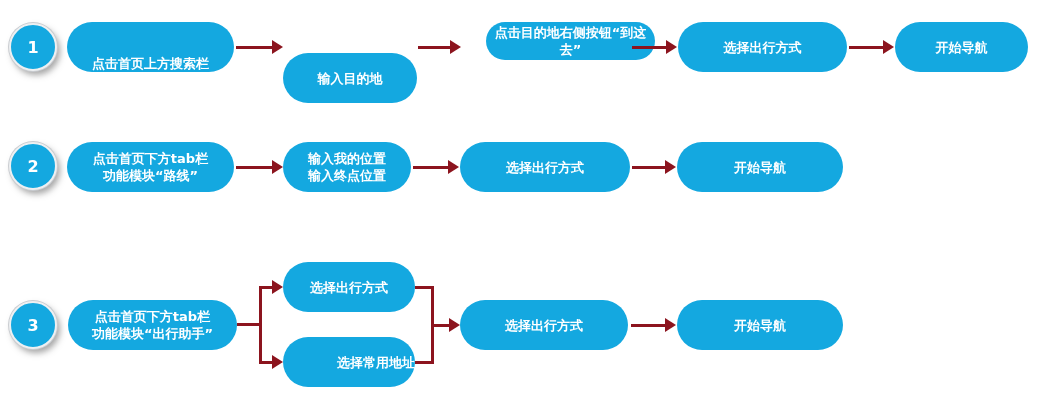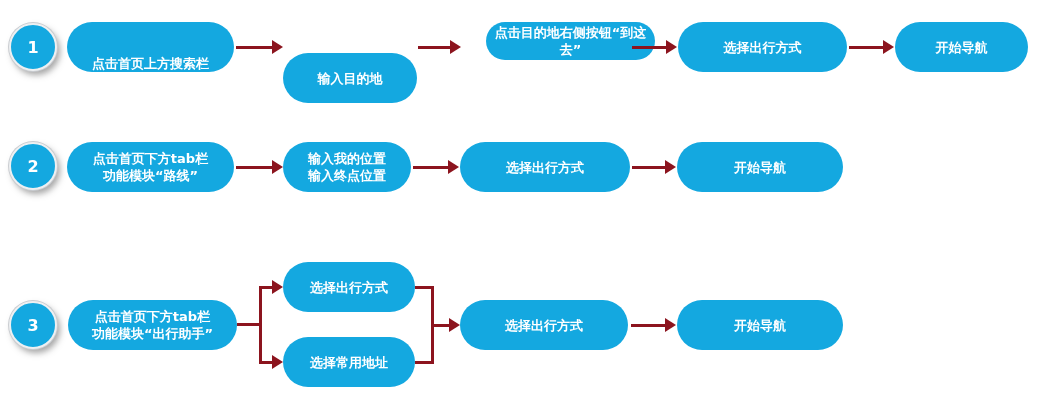--- a/index.html
+++ b/index.html
@@ -121,21 +121,21 @@
     <div class="head"></div>
   </div>
   <div class="arrow" style="left:262px; top:355px; width:21px;">
     <div class="shaft"></div>
     <div class="head"></div>
   </div>
 
   <div class="pill" style="left:283px; top:262px; width:132px; height:50px;">
     <span>选择出行方式</span>
   </div>
-  <div class="pill" style="left:283px; top:337px; width:132px; height:50px;">
+  <div class="pill" style="left:283px; top:337px; width:132px; height:50px;justify-content:flex-end;">
     <span>选择常用地址</span>
   </div>
 
   <div class="seg" style="left:415px; top:286px; width:19px; height:3px;"></div>
   <div class="seg" style="left:415px; top:361px; width:19px; height:3px;"></div>
   <div class="seg" style="left:431px; top:286px; width:3px; height:78px;"></div>
   <div class="arrow" style="left:434px; top:318px; width:26px;">
     <div class="shaft"></div>
     <div class="head"></div>
   </div>

